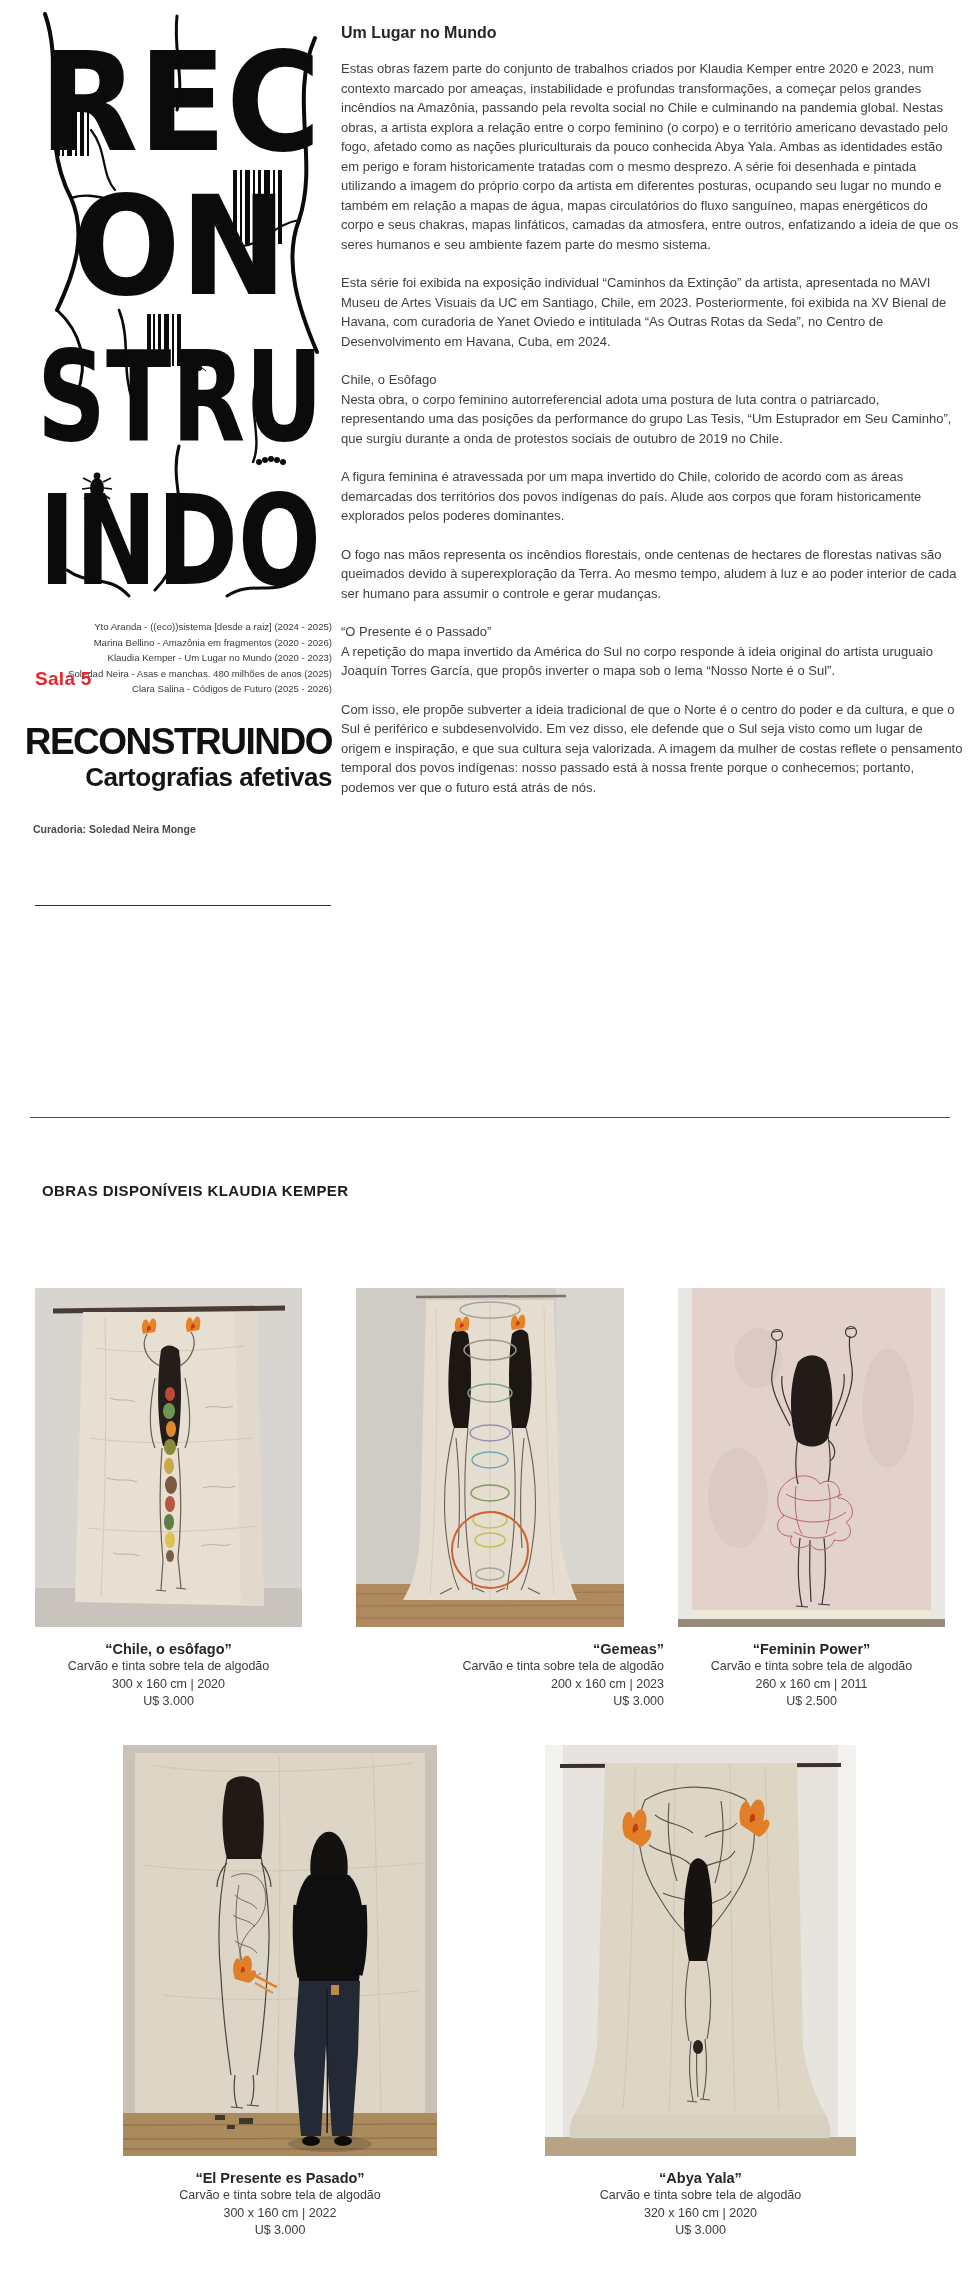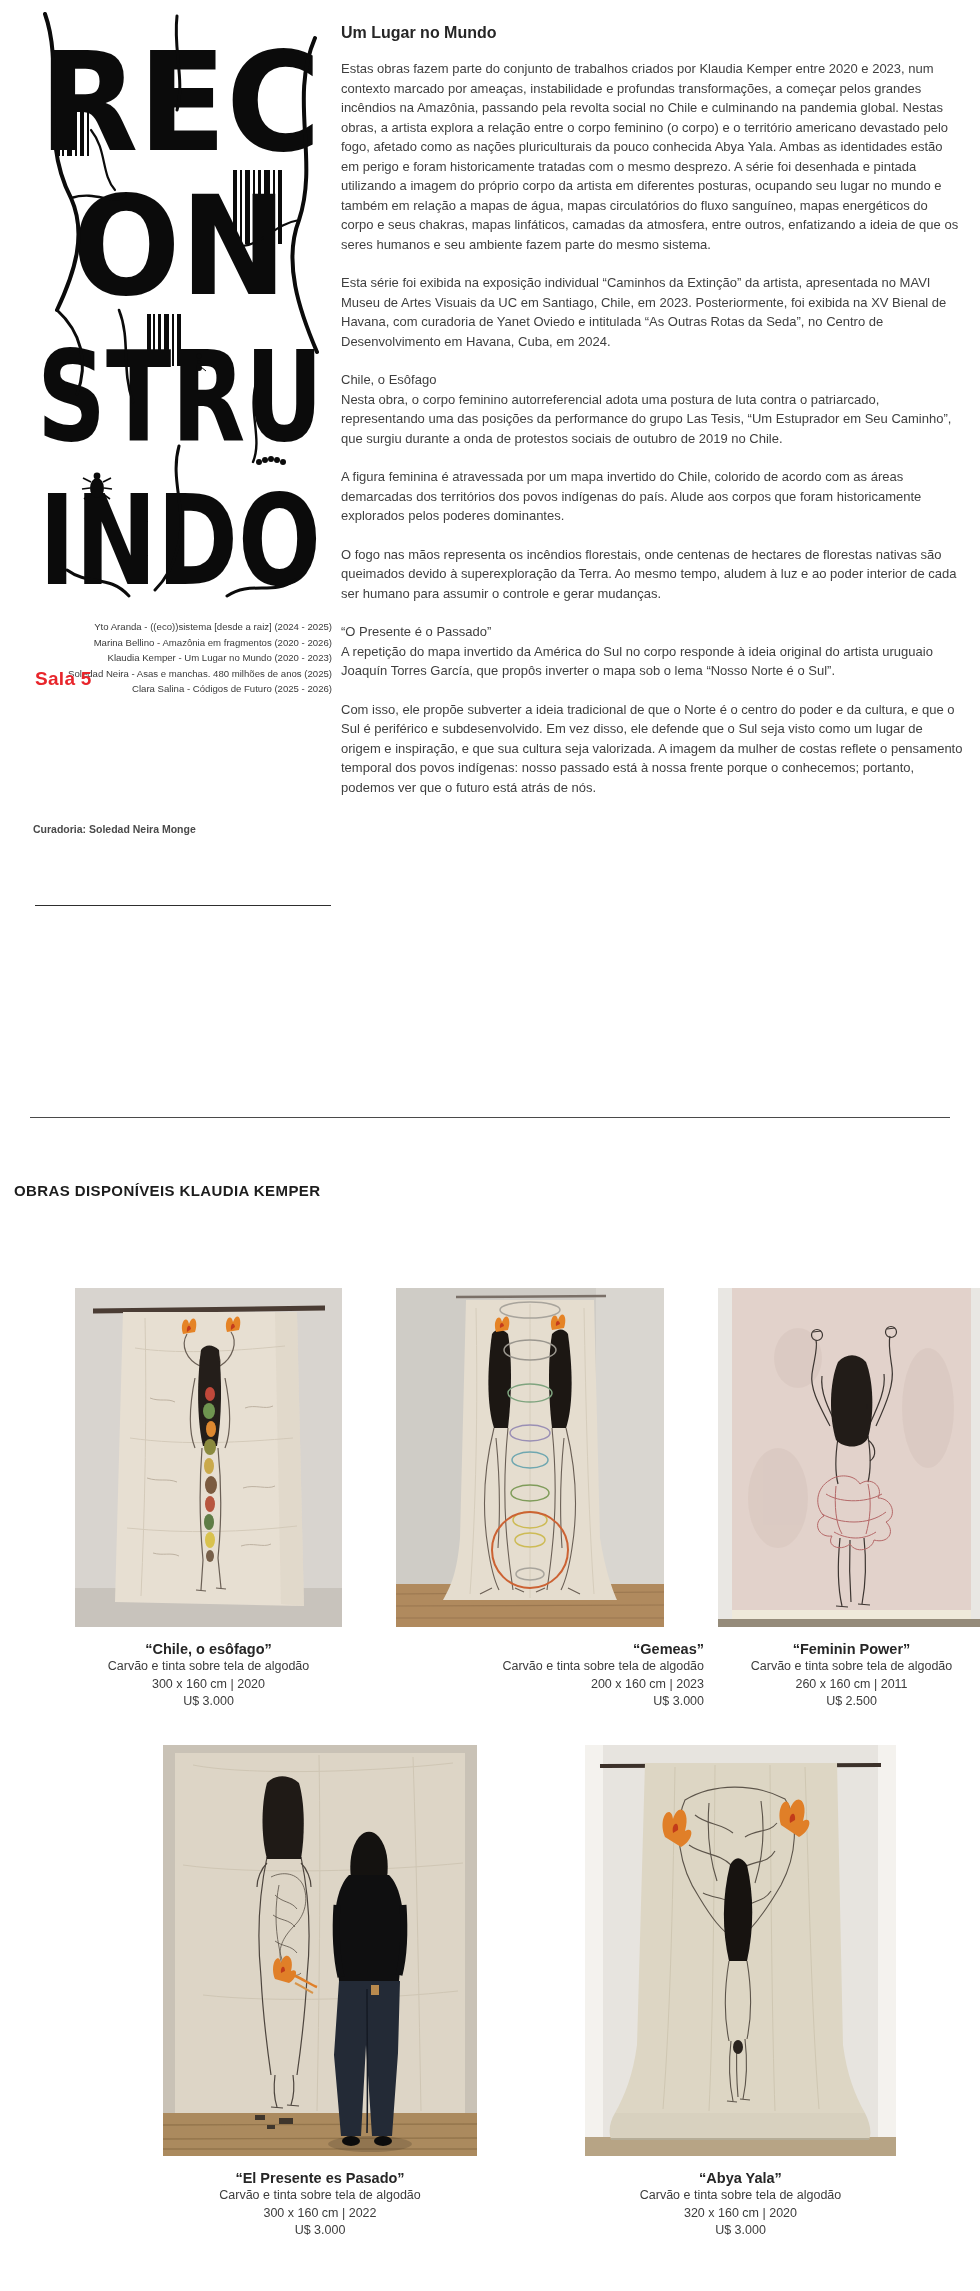--- a/index.html
+++ b/index.html
@@ -20,23 +20,23 @@
   .contact .c-head{font-size:14px;font-weight:bold;margin-bottom:4px;}
   .contact .c-line{font-size:13.5px;line-height:20.5px;}
 
   
   .main{position:absolute;left:341px;top:24px;width:622px;}
   .main h1{font-size:16px;font-weight:bold;color:#262626;margin:0 0 17px 0;}
   .main p{font-size:13px;line-height:19.5px;margin:0 0 19px 0;white-space:pre-line;color:#3f3f3f;}
 
   
   .hr-full{position:absolute;left:30px;top:1117px;width:920px;border-top:1.2px solid #4a4a4a;}
-  .works-heading{position:absolute;left:14px;top:1182px;font-size:15px;font-weight:bold;
+  .works-heading{position:absolute;left:42px;top:1182px;font-size:15px;font-weight:bold;
                  letter-spacing:.4px;color:#1d1d1d;}
-  .card{position:absolute;text-align:center;margin-left:40px;}
+  .card{position:absolute;text-align:center;}
   .card svg{display:block;}
   .cap-title{font-size:14.5px;font-weight:bold;color:#262626;margin-top:13px;line-height:18px;}
   .cap-line{font-size:12.5px;line-height:17.5px;color:#3c3c3c;}
   .c1{left:35px;top:1288px;width:267px;}
   .c2{left:356px;top:1288px;width:308px;text-align:right;}
   .c3{left:678px;top:1288px;width:267px;}
   .c4{left:123px;top:1745px;width:314px;}
   .c5{left:545px;top:1745px;width:311px;}
 </style>
 </head>
@@ -139,20 +139,24 @@
   <div class="artists">
     <div>Yto Aranda - ((eco))sistema [desde a raiz] (2024 - 2025)</div>
     <div>Marina Bellino - Amazônia em fragmentos (2020 - 2026)</div>
     <div>Klaudia Kemper - Um Lugar no Mundo (2020 - 2023)</div>
     <div>Soledad Neira - Asas e manchas. 480 milhões de anos (2025)</div>
     <div>Clara Salina - Códigos de Futuro (2025 - 2026)</div>
   </div>
 
   <div class="sala" style="color:#e8252b">Sala 5</div>
 
+  <div class="big-title">
+    <div class="t1">RECONSTRUINDO</div>
+    <div class="t2">Cartografias afetivas</div>
+  </div>
 
   <div class="curator">Curadoria: Soledad Neira Monge</div>
 
   <div class="hr-left"></div>
 
 
   <div class="main">
     <h1>Um Lugar no Mundo</h1>
     <p>Estas obras fazem parte do conjunto de trabalhos criados por Klaudia Kemper entre 2020 e 2023, num contexto marcado por ameaças, instabilidade e profundas transformações, a começar pelos grandes incêndios na Amazônia, passando pela revolta social no Chile e culminando na pandemia global. Nestas obras, a artista explora a relação entre o corpo feminino (o corpo) e o território americano devastado pelo fogo, afetado como as nações pluriculturais da pouco conhecida Abya Yala. Ambas as identidades estão em perigo e foram historicamente tratadas com o mesmo desprezo. A série foi desenhada e pintada utilizando a imagem do próprio corpo da artista em diferentes posturas, ocupando seu lugar no mundo e também em relação a mapas de água, mapas circulatórios do fluxo sanguíneo, mapas energéticos do corpo e seus chakras, mapas linfáticos, camadas da atmosfera, entre outros, enfatizando a ideia de que os seres humanos e seu ambiente fazem parte do mesmo sistema.</p>
     <p>Esta série foi exibida na exposição individual “Caminhos da Extinção” da artista, apresentada no MAVI Museu de Artes Visuais da UC em Santiago, Chile, em 2023. Posteriormente, foi exibida na XV Bienal de Havana, com curadoria de Yanet Oviedo e intitulada “As Outras Rotas da Seda”, no Centro de Desenvolvimento em Havana, Cuba, em 2024.</p>

